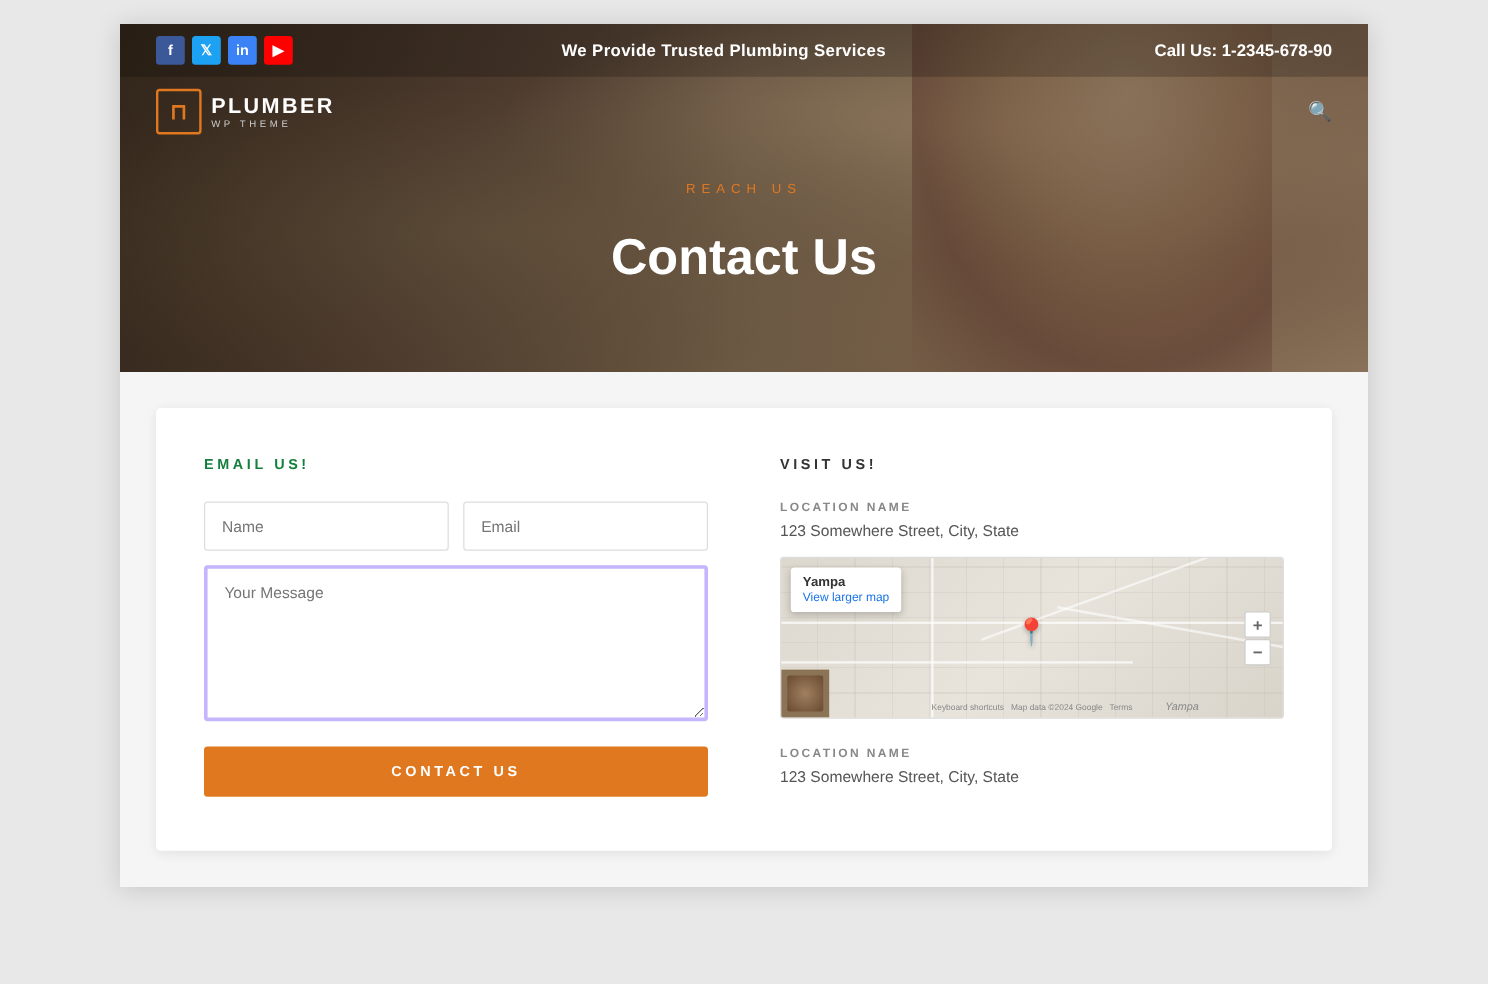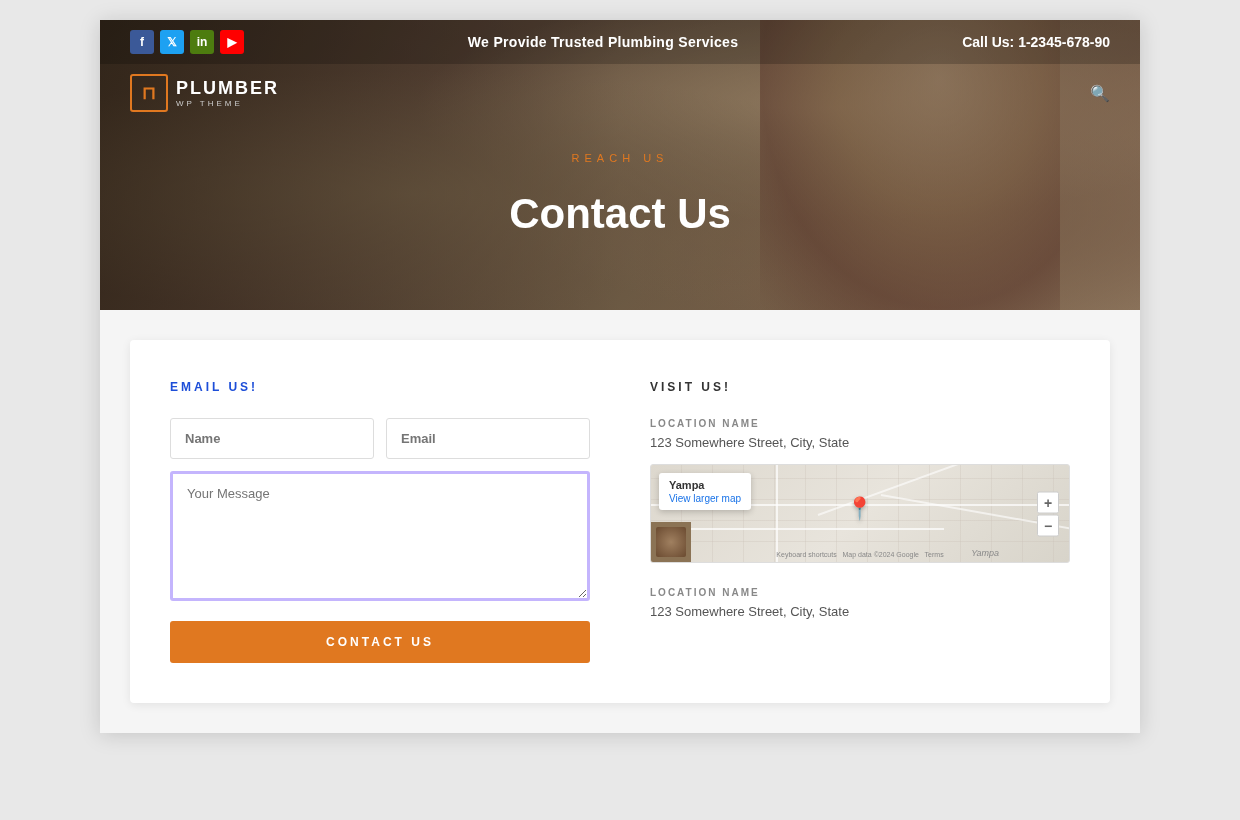--- a/index.html
+++ b/index.html
@@ -75,21 +75,21 @@
       display: flex;
       align-items: center;
       justify-content: center;
       font-size: 12px;
       font-weight: bold;
       color: #fff;
       cursor: pointer;
     }
     .social-icon.facebook { background: #3b5998; }
     .social-icon.twitter { background: #1da1f2; }
-    .social-icon.linkedin { background: #4d7c0f; }
+    .social-icon.linkedin { background: #3b82f6; }
     .social-icon.youtube { background: #ff0000; }
 
     .top-bar-center {
       font-size: 14px;
       color: #fff;
       font-weight: 600;
       letter-spacing: 0.3px;
     }
     .top-bar-right {
       font-size: 14px;
@@ -200,39 +200,38 @@
       grid-template-columns: 1fr 1fr;
       gap: 60px;
     }
 
     
     .form-section-title {
       font-size: 12px;
       font-weight: 700;
       letter-spacing: 3px;
       text-transform: uppercase;
-      color: #1d4ed8;
+      color: #15803d;
       margin-bottom: 24px;
     }
     .form-row {
       display: grid;
       grid-template-columns: 1fr 1fr;
       gap: 12px;
       margin-bottom: 12px;
     }
     .form-input {
       width: 100%;
       padding: 12px 14px;
       border: 1px solid #ddd;
       border-radius: 3px;
       font-size: 13px;
       color: #999;
       outline: none;
       font-family: Arial, sans-serif;
-      font-weight: bold;
     }
     .form-textarea {
       width: 100%;
       padding: 12px 14px;
       border: 3px solid #c4b5fd;
       border-radius: 3px;
       font-size: 13px;
       color: #999;
       resize: vertical;
       height: 130px;
@@ -273,21 +272,21 @@
     }
     .location-address {
       font-size: 13px;
       color: #555;
       margin-bottom: 14px;
     }
 
     
     .map-container {
       width: 100%;
-      height: 99px;
+      height: 135px;
       background: #e8e4de;
       border: 1px solid #ddd;
       border-radius: 3px;
       position: relative;
       overflow: hidden;
       margin-bottom: 24px;
     }
     .map-bg {
       position: absolute;
       inset: 0;

